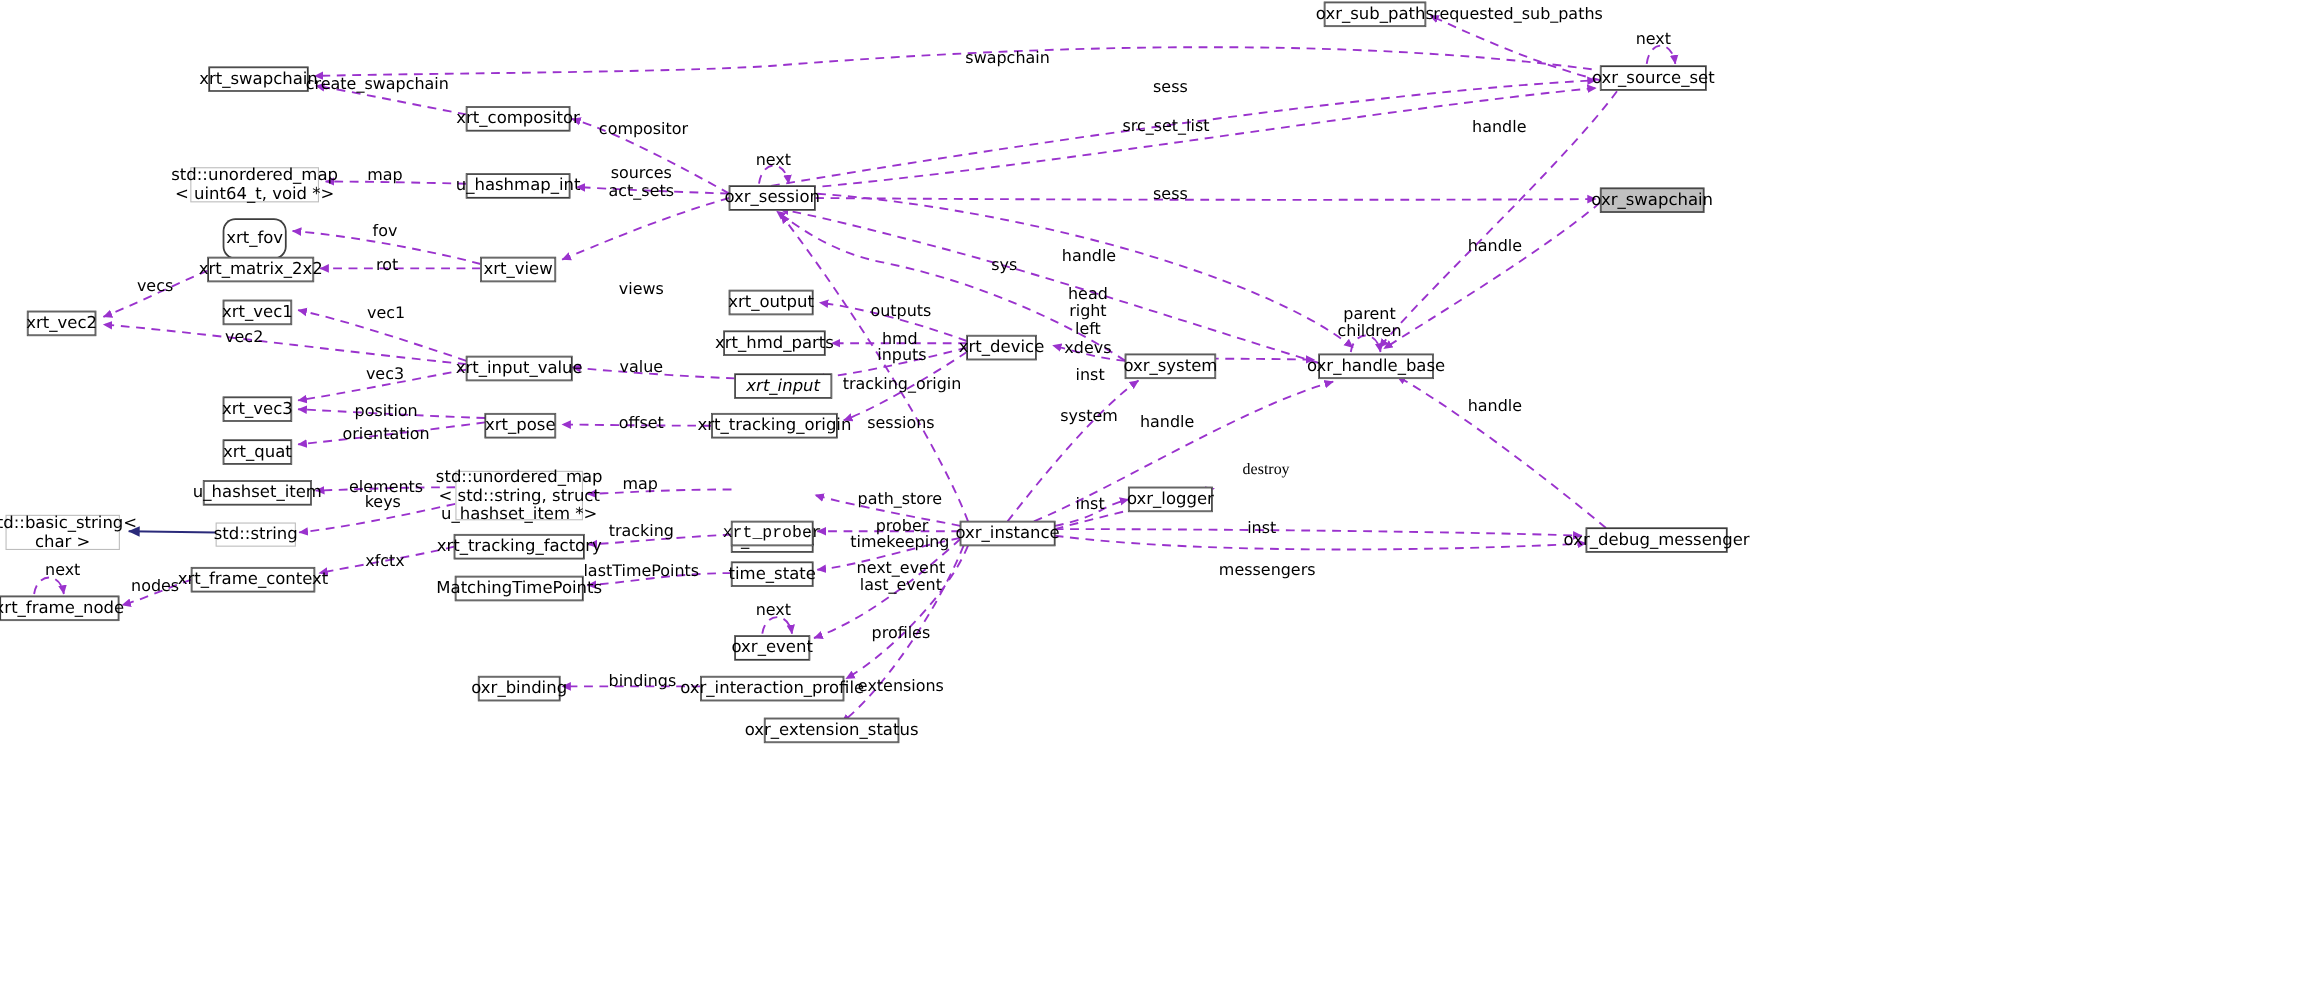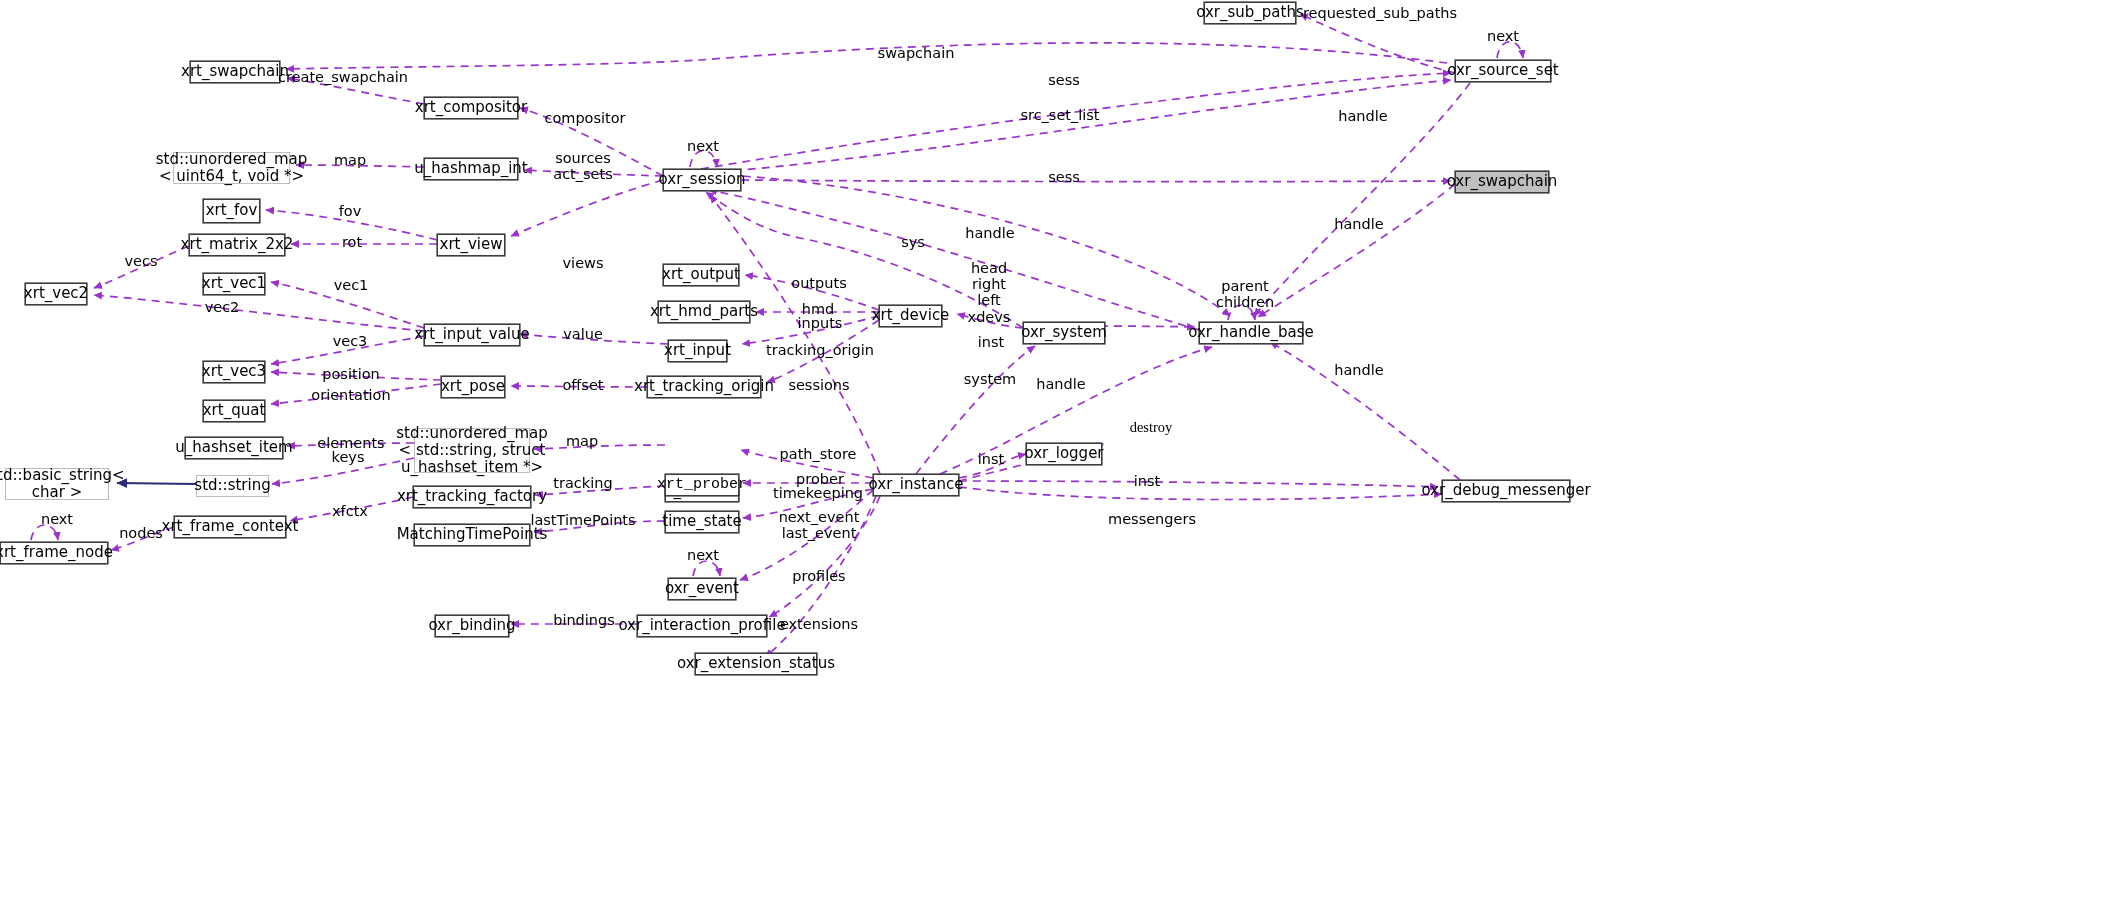--- a/index.html
+++ b/index.html
@@ -176,32 +176,32 @@
   <div id="node-layer">
       <div class="node solid" style="left: 1204px; top: 2px; width: 92px; height: 22px;">oxr_sub_paths</div>
       <div class="node solid" style="left: 1455px; top: 60px; width: 96px; height: 22px;">oxr_source_set</div>
       <div class="node solid" style="left: 190px; top: 61px; width: 90px; height: 22px;">xrt_swapchain</div>
       <div class="node solid" style="left: 424px; top: 97px; width: 94px; height: 22px;">xrt_compositor</div>
       <div class="node faint" style="left: 173px; top: 152px; width: 117px; height: 32px;">std::unordered_map
 &lt; uint64_t, void *&gt;</div>
       <div class="node solid" style="left: 424px; top: 158px; width: 94px; height: 22px;">u_hashmap_int</div>
       <div class="node solid" style="left: 663px; top: 169px; width: 78px; height: 22px;">oxr_session</div>
       <div class="node current" style="left: 1455px; top: 171px; width: 94px; height: 22px;">oxr_swapchain</div>
-      <div class="node solid" style="left: 203px; top: 199px; width: 57px; height: 24px;">xrt_fov</div>
+      <div class="node solid" style="left: 203px; top: 199px; width: 57px; height: 36px; border-radius: 11px;">xrt_fov</div>
       <div class="node solid" style="left: 189px; top: 234px; width: 96px; height: 22px;">xrt_matrix_2x2</div>
       <div class="node solid" style="left: 437px; top: 234px; width: 68px; height: 22px;">xrt_view</div>
       <div class="node solid" style="left: 663px; top: 264px; width: 76px; height: 22px;">xrt_output</div>
       <div class="node solid" style="left: 203px; top: 273px; width: 62px; height: 22px;">xrt_vec1</div>
       <div class="node solid" style="left: 25px; top: 283px; width: 62px; height: 22px;">xrt_vec2</div>
       <div class="node solid" style="left: 658px; top: 301px; width: 92px; height: 22px;">xrt_hmd_parts</div>
       <div class="node solid" style="left: 879px; top: 305px; width: 63px; height: 22px;">xrt_device</div>
       <div class="node solid" style="left: 1023px; top: 322px; width: 82px; height: 22px;">oxr_system</div>
       <div class="node solid" style="left: 1199px; top: 322px; width: 104px; height: 22px;">oxr_handle_base</div>
       <div class="node solid" style="left: 424px; top: 324px; width: 96px; height: 22px;">xrt_input_value</div>
-      <div class="node solid" style="left: 668px; top: 340px; width: 59px; height: 22px;">xrt_input</div>
+      <div class="node solid" style="left: 668px; top: 340px; width: 88px; height: 22px; font-style: italic;">xrt_input</div>
       <div class="node solid" style="left: 203px; top: 361px; width: 62px; height: 22px;">xrt_vec3</div>
       <div class="node solid" style="left: 441px; top: 376px; width: 64px; height: 22px;">xrt_pose</div>
       <div class="node solid" style="left: 647px; top: 376px; width: 114px; height: 22px;">xrt_tracking_origin</div>
       <div class="node solid" style="left: 203px; top: 400px; width: 62px; height: 22px;">xrt_quat</div>
       <div class="node solid" style="left: 185px; top: 437px; width: 98px; height: 22px;">u_hashset_item</div>
       <div class="node faint" style="left: 414px; top: 428px; width: 116px; height: 45px;">std::unordered_map
 &lt; std::string, struct
 u_hashset_item *&gt;</div>
       <div class="node solid" style="left: 665px; top: 436px; width: 74px; height: 22px; margin-top: 44px;">u_hashset</div>
       <div class="node solid" style="left: 1026px; top: 443px; width: 76px; height: 22px;">oxr_logger</div>

